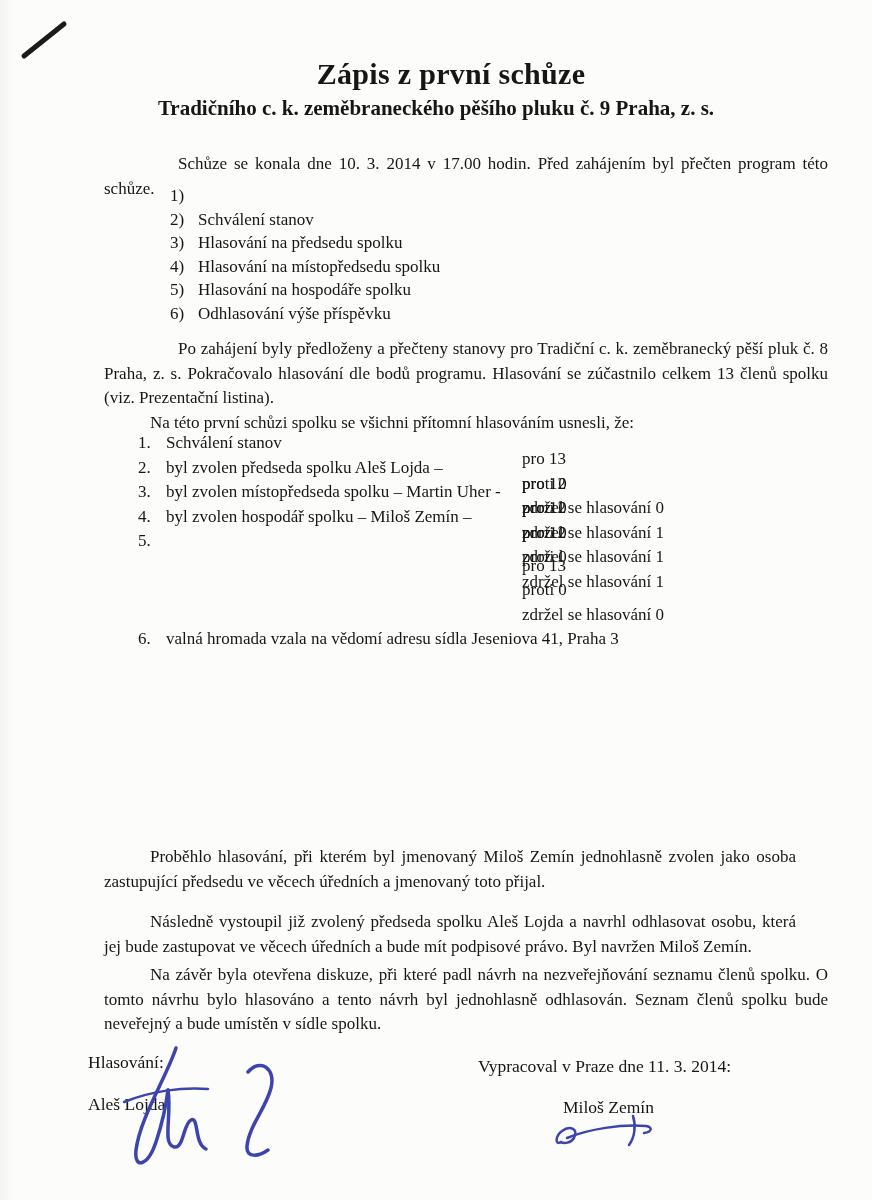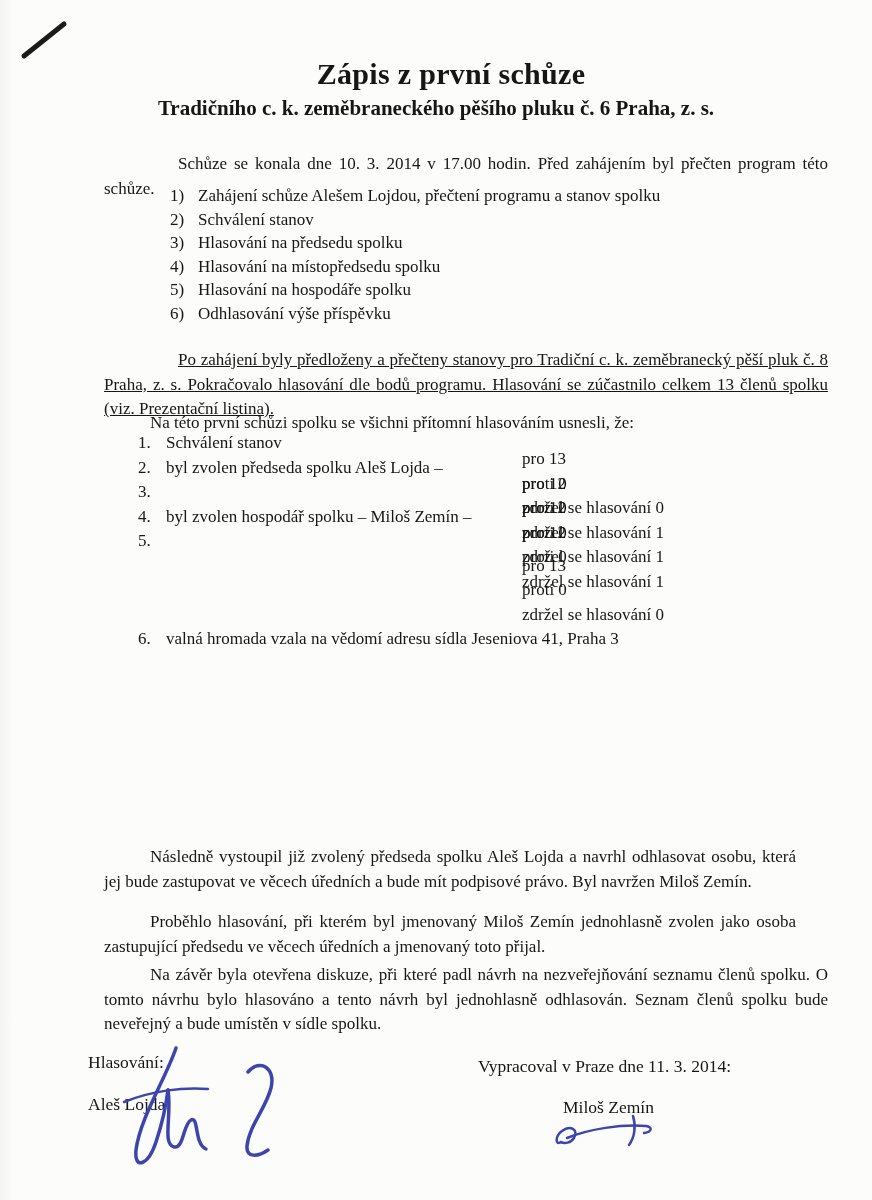--- a/index.html
+++ b/index.html
@@ -30,21 +30,21 @@
   .resolutions{position:absolute;top:431px;}
   .res-row{position:relative;font-size:17px;line-height:24.5px;min-height:24.5px;}
   .res-left{display:flex;}
   .res-num{width:28px;margin-left:50px;flex:none;}
   .res-text{white-space:nowrap;}
   .res-votes{position:absolute;left:434px;top:16px;}
   .res-row.fullwidth .res-votes{position:static;margin-left:434px;}
   .res-votes div{line-height:24.5px;}
   
   .para-intro{position:absolute;top:136px;}
-  .para-2{position:absolute;top:332px;text-decoration:underline;}
+  .para-2{position:absolute;top:321px;}
   .para-3{position:absolute;top:395px;text-indent:46px;}
   .para-45{position:absolute;top:829px;}
   .para-6{position:absolute;top:947px;}
   
   .sig-left-role{position:absolute;left:88px;top:1052px;font-size:17.5px;}
   .sig-left-name{position:absolute;left:88px;top:1094px;font-size:17.5px;}
   .sig-right-caption{position:absolute;left:478px;top:1056px;font-size:17.5px;}
   .sig-right-name{position:absolute;left:563px;top:1097px;font-size:17.5px;}
   svg{display:block;}
   .penmark{position:absolute;left:12px;top:12px;}
@@ -54,28 +54,27 @@
 </head>
 <body>
 
 <div class="page">
 
   <svg class="penmark" width="70" height="55" viewBox="0 0 70 55">
     <path d="M12 44 L52 12" fill="none" stroke-width="5" stroke-linecap="round" stroke="#1b1b1b"></path>
   </svg>
 
   <h1 class="title">Zápis z první schůze</h1>
-  <h2 class="subtitle">Tradičního c. k. zeměbraneckého pěšího pluku č. 6 Praha,  z. s.</h2>
+  <h2 class="subtitle">Tradičního c. k. zeměbraneckého pěšího pluku č. 9 Praha,  z. s.</h2>
 
   <p class="body indent content para-intro">Schůze se konala dne 10. 3. 2014 v 17.00 hodin. Před zahájením byl přečten program této schůze.</p>
 
   <div class="content program" id="program-list">
   <div class="program-item">
     <span class="program-num">1)</span>
-    <span>Zahájení schůze Alešem Lojdou, přečtení programu a stanov spolku</span>
   </div>
 
   <div class="program-item">
     <span class="program-num">2)</span>
     <span>Schválení stanov</span>
   </div>
 
   <div class="program-item">
     <span class="program-num">3)</span>
     <span>Hlasování na předsedu spolku</span>
@@ -121,20 +120,21 @@
     <div class="res-votes">
           <div>pro 12</div>
           <div>proti 0</div>
           <div>zdržel se hlasování 1</div>
         </div>
   </div>
 
   <div class="res-row">
     <div class="res-left">
       <span class="res-num">3.</span>
+      <span class="res-text">byl zvolen místopředseda spolku – Martin Uher -</span>
     </div>
     <div class="res-votes">
           <div>pro 12</div>
           <div>proti 0</div>
           <div>zdržel se hlasování 1</div>
         </div>
   </div>
 
   <div class="res-row">
     <div class="res-left">
@@ -162,22 +162,22 @@
   <div class="res-row">
     <div class="res-left">
       <span class="res-num">6.</span>
       <span class="res-text">valná hromada vzala na vědomí adresu sídla Jeseniova 41, Praha 3</span>
     </div>
     <div class="res-votes"></div>
   </div>
 </div>
 
   <div class="content para-45">
+    <p class="body indent-sm">Proběhlo hlasování, při kterém byl jmenovaný Miloš Zemín jednohlasně zvolen jako osoba zastupující předsedu ve věcech úředních a jmenovaný toto přijal.</p>
     <p class="body indent-sm">Následně vystoupil již zvolený předseda spolku Aleš Lojda a navrhl odhlasovat osobu, která jej bude zastupovat ve věcech úředních a bude mít podpisové právo. Byl navržen Miloš Zemín.</p>
-    <p class="body indent-sm">Proběhlo hlasování, při kterém byl jmenovaný Miloš Zemín jednohlasně zvolen jako osoba zastupující předsedu ve věcech úředních a jmenovaný toto přijal.</p>
   </div>
 
   <p class="body indent-sm content para-6">Na závěr byla otevřena diskuze, při které padl návrh na nezveřejňování seznamu členů spolku. O tomto návrhu bylo hlasováno a tento návrh byl jednohlasně odhlasován. Seznam členů spolku bude neveřejný a bude umístěn v sídle spolku.</p>
 
   <div class="sig-left-role">Hlasování:</div>
   <div class="sig-left-name">Aleš Lojda</div>
   <div class="sig-right-caption">Vypracoval v Praze dne 11. 3. 2014:</div>
   <div class="sig-right-name">Miloš Zemín</div>
 
   <svg class="sig-svg-left" width="210" height="150" viewBox="0 0 210 150">

